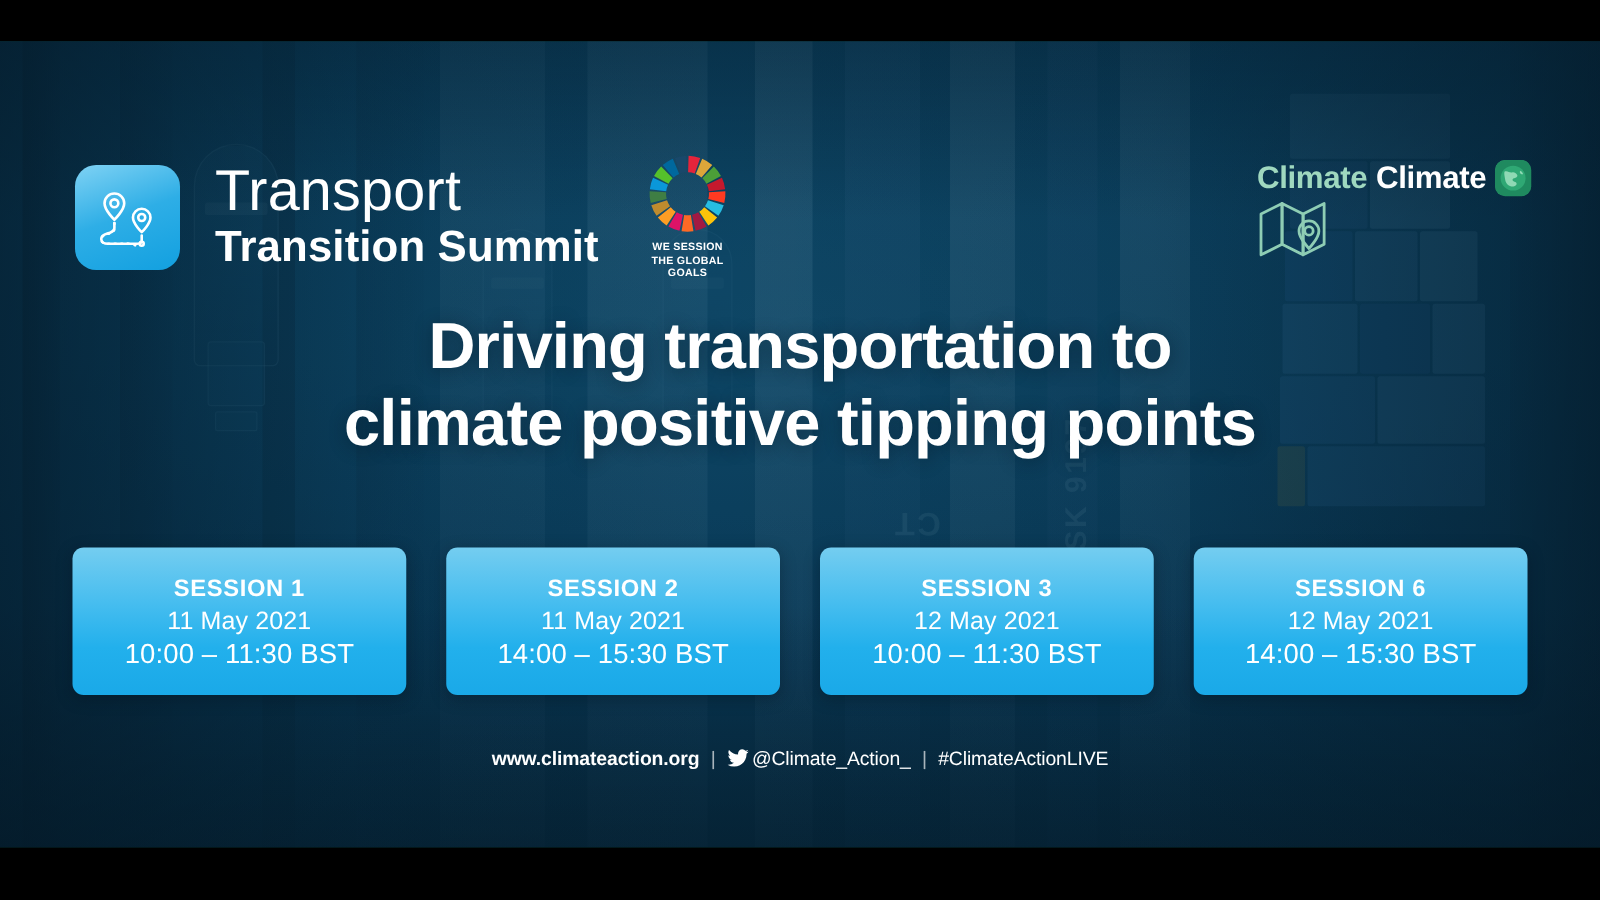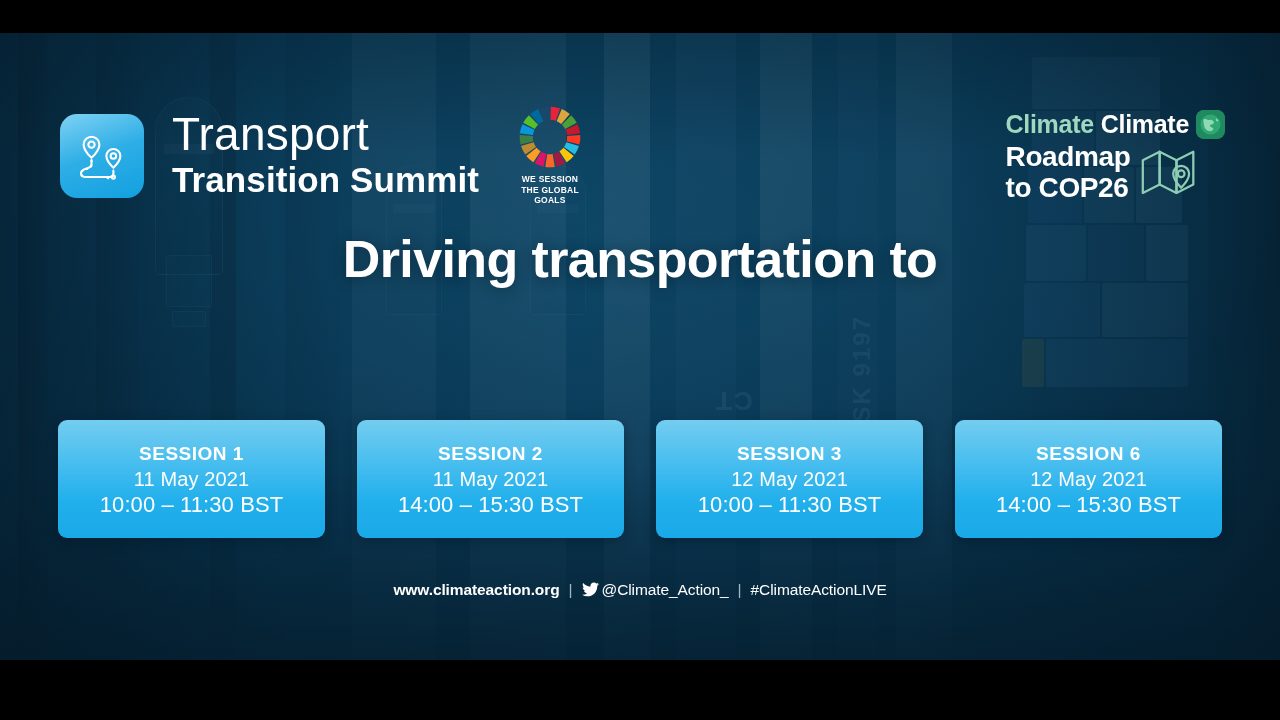--- a/index.html
+++ b/index.html
@@ -9,21 +9,21 @@
   }
   #stage{position:relative;width:1280px;height:720px;background:#000;overflow:hidden;}
 
   
   .letterbox{position:absolute;left:0;width:1280px;background:#000;z-index:60;}
   .lb-top{top:0;height:33px;}
   .lb-bot{bottom:0;height:42px;}
 
   
   #slide{
-    position:absolute;left:0;top:15px;width:1280px;height:645px;overflow:hidden;
+    position:absolute;left:0;top:33px;width:1280px;height:645px;overflow:hidden;
     background:#0f766e;
   }
 
   
   .bg-photo{position:absolute;inset:0;}
   .bg-base{
     position:absolute;inset:0;
     background:
       radial-gradient(ellipse 70% 60% at 50% 35%, rgba(22,86,120,.55) 0%, rgba(10,56,84,0) 70%),
       linear-gradient(180deg,#0c4160 0%, #0b3e5c 40%, #093450 78%, #07293e 100%);
@@ -237,39 +237,36 @@
           <span class="globe-icon">
             <svg viewBox="0 0 32 32" width="29" height="29">
               <rect x="0" y="0" width="32" height="32" rx="9" fill="#1f8a5f"></rect>
               <circle cx="16" cy="16" r="11" fill="#2fa874"></circle>
               <path d="M9 10c2.5-.5 4 1.5 6 1 2-.5 3.5.5 4.5 2s-1 3-2.5 3-2 1.5-1 2.5 2.5.5 3 2-1.5 3-3.5 3c-3 0-6-2.5-6.5-6S7.5 10.3 9 10z" fill="#8fd9b4"></path>
               <path d="M22.5 9.5c1.2.6 2 1.8 2.3 3-.9.4-2.2 0-2.7-1-.4-.9-.2-1.6.4-2z" fill="#8fd9b4"></path>
             </svg>
           </span>
         </div>
         <div class="ca-row2">
-          <div>
-            <div class="ca-road">Roadmap</div>
-            <div class="ca-road">to COP26</div>
-          </div>
           <span class="map-icon">
             <svg viewBox="0 0 62 52" fill="none" stroke="#8ecdb4" stroke-width="2.4" stroke-linejoin="round">
               <path d="M3 13 21 4v35L3 48V13z"></path>
               <path d="M21 4l18 9v35l-18-9V4z"></path>
               <path d="M39 13l18-9v35l-18 9V13z"></path>
               <path d="M44 19c-4.7 0-8.5 3.8-8.5 8.5 0 6.2 8.5 15 8.5 15s8.5-8.8 8.5-15c0-4.7-3.8-8.5-8.5-8.5z" fill="none"></path>
               <circle cx="44" cy="27.5" r="3.6"></circle>
             </svg>
           </span>
         </div>
       </div>
     </div>
 
     <div class="title">
       <div>Driving transportation to</div>
+      <div>climate positive tipping points</div>
     </div>
 
     <div class="cards">
       <div class="card">
         <div class="card-title">SESSION 1</div>
         <div class="card-date">11 May 2021</div>
         <div class="card-time">10:00 – 11:30 BST</div>
       </div>
       <div class="card">
         <div class="card-title">SESSION 2</div>

